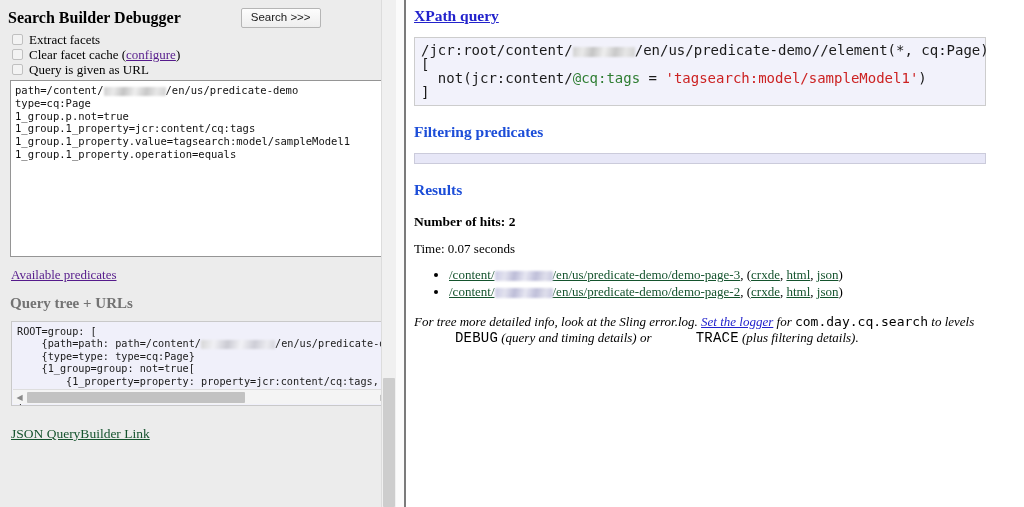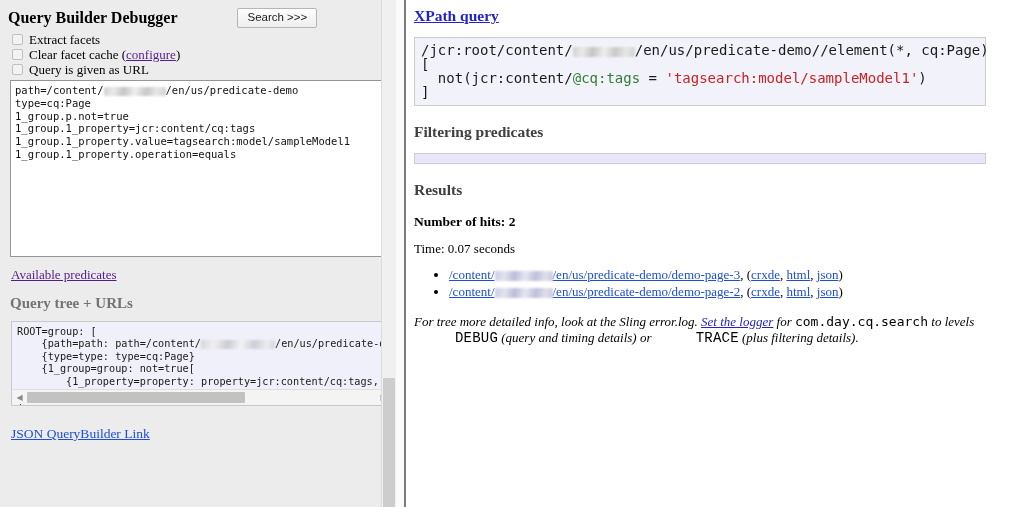--- a/index.html
+++ b/index.html
@@ -123,21 +123,21 @@
     font-size: 13px;
     color: #000;
     line-height: 15px;
     white-space: nowrap;
   }
   a.inline-link {
     color: #551a8b;
     text-decoration: underline;
   }
   a.blue-link {
-    color: #1d4ed8;
+    color: #14532d;
     text-decoration: underline;
   }
 
   #query-textarea {
     display: block;
     width: 382px;
     height: 177px;
     margin: 3px 0 0 4px;
     box-sizing: border-box;
     border: 1px solid #959595;
@@ -266,21 +266,21 @@
     color: #1a1a1a;
     white-space: pre;
   }
   .tok-attr { color: #2e7d32; }
   .tok-str  { color: #cc2222; }
 
   h2.r-section {
     font-family: "Liberation Serif", serif;
     font-size: 15.5px;
     font-weight: bold;
-    color: #404040;
+    color: #1d4ed8;
     margin: 17px 0 0 0;
     padding: 0;
   }
 
   #filtering-bar {
     margin-top: 12px;
     width: 572px;
     height: 11px;
     background: #e7e7f7;
     border: 1px solid #cbcbdb;
@@ -368,21 +368,21 @@
 </style>
 </head>
 <body>
 
 <div id="root">
 
   <div id="left-panel">
     <div id="left-inner">
 
       <div class="title-row">
-        <h1 class="page-title">Query Builder Debugger</h1>
+        <h1 class="page-title">Search Builder Debugger</h1>
         <button id="search-button">Search &gt;&gt;&gt;</button>
       </div>
 
       <div class="checkbox-row">
         <input type="checkbox" class="cb" style="">
         <span class="cb-label">Extract facets</span>
       </div>
 
       <div class="checkbox-row">
         <input type="checkbox" class="cb" style="">

